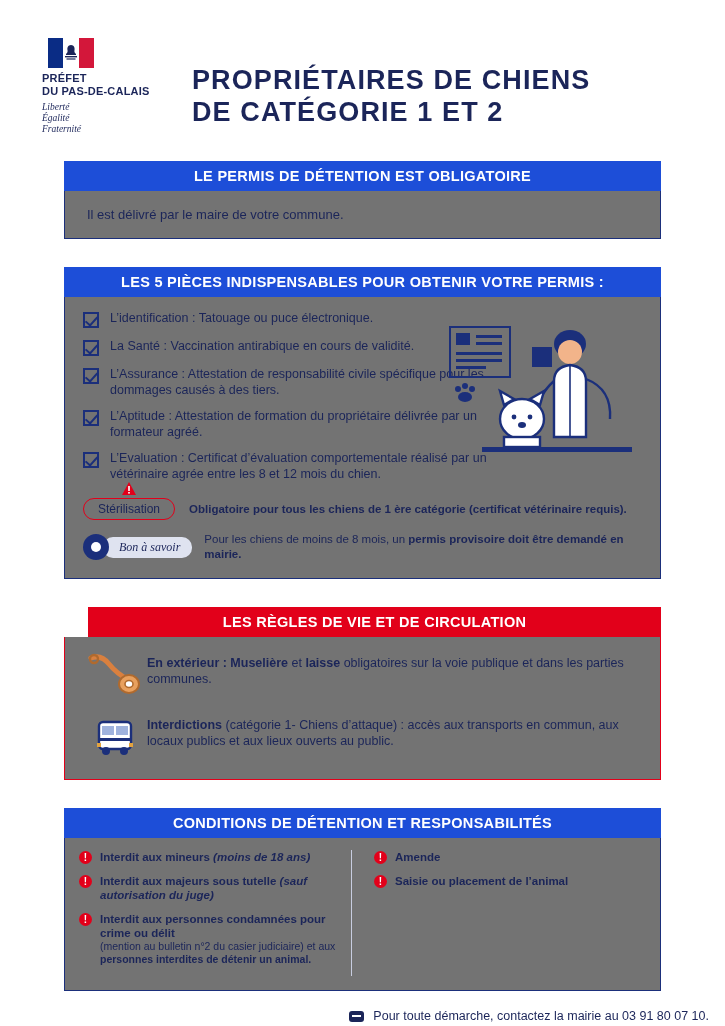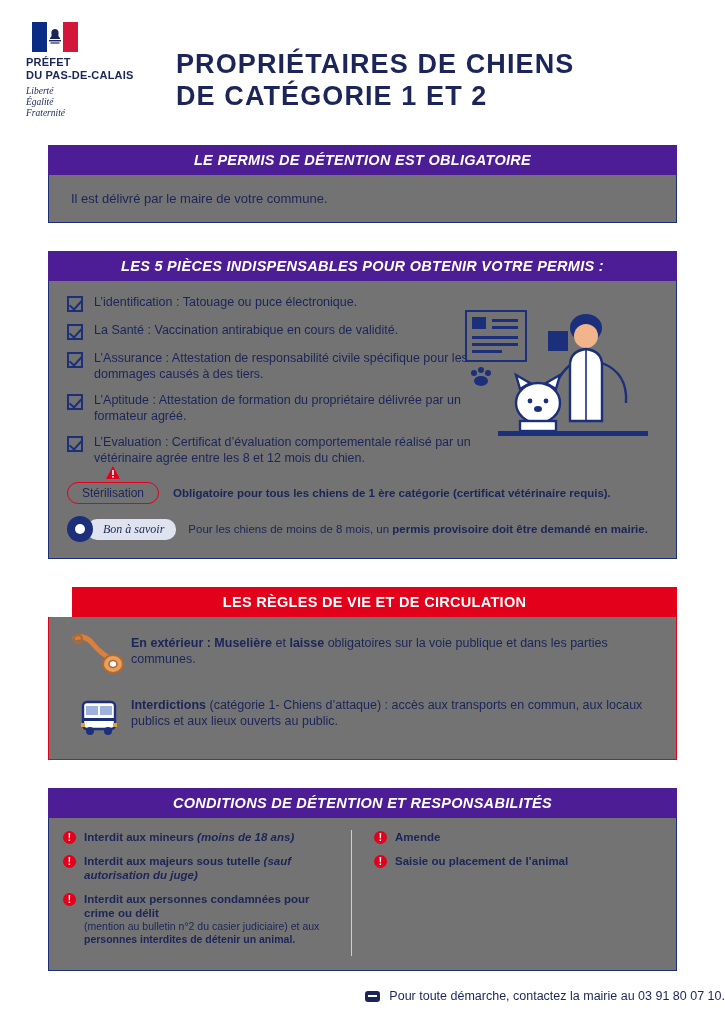--- a/index.html
+++ b/index.html
@@ -8,21 +8,21 @@
     background:#ffffff;
     font-family:"Liberation Sans", sans-serif;
     color:#1b2559;
     position:relative;
     overflow:hidden;
   }
   .page{
     position:relative;
     width:725px;height:940px;
     box-sizing:border-box;
-    padding:0;
+    padding:16px;
     border-radius:9px;
   }
   
   .header{
     display:flex;
     align-items:flex-start;
     padding:22px 26px 0 26px;
   }
   .logo-block{
     width:150px;
@@ -73,21 +73,21 @@
     margin:0 48px;
   }
   .bar{
     color:#ffffff;
     text-align:center;
     font-weight:bold;
     font-size:14.5px;
     letter-spacing:.3px;
     padding:7px 0 7px 0;
   }
-  .bar.blue{background:#4c1d95;font-style:italic;}
+  .bar.blue{background:#1d4ed8;}
   .bar.red{background:#e2001a;margin-left:24px;}
   .box{
     border:1px solid #1b2f7b;
     border-top:none;
     background:#737373;
     box-sizing:border-box;
   }
   .box.red{border-color:#e2001a;}
   
   #sec-permis{margin-top:26px;}

